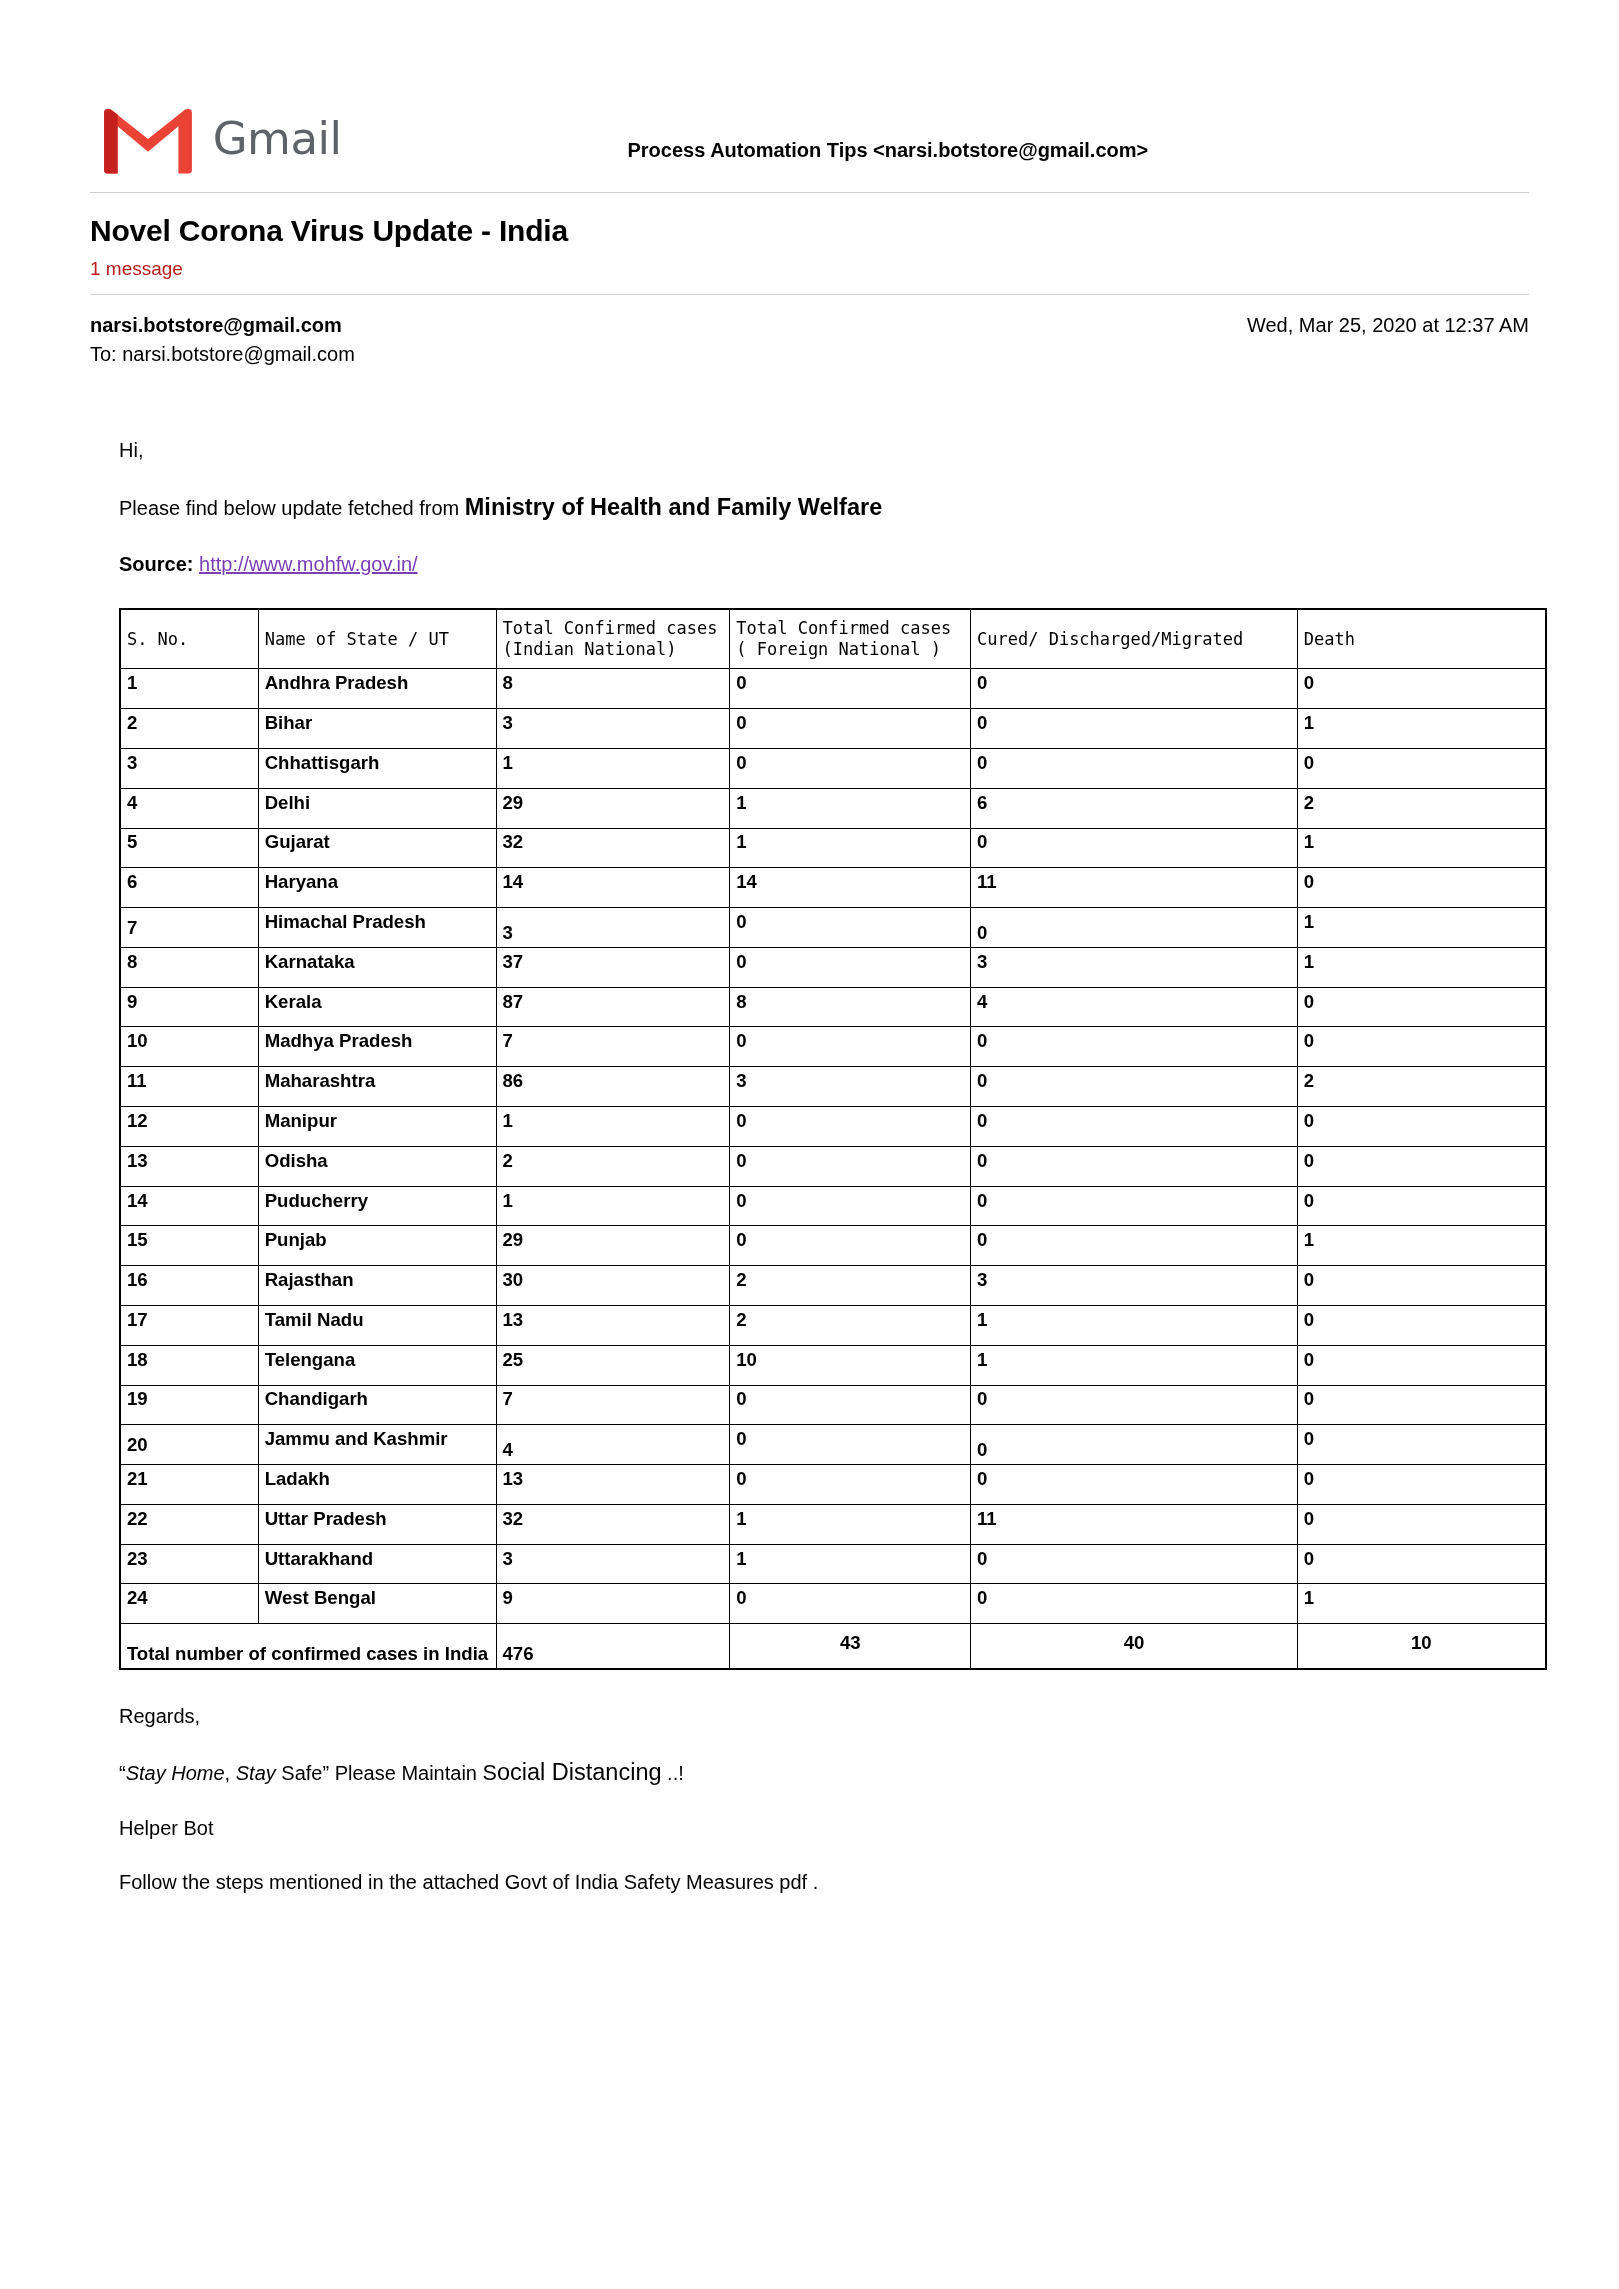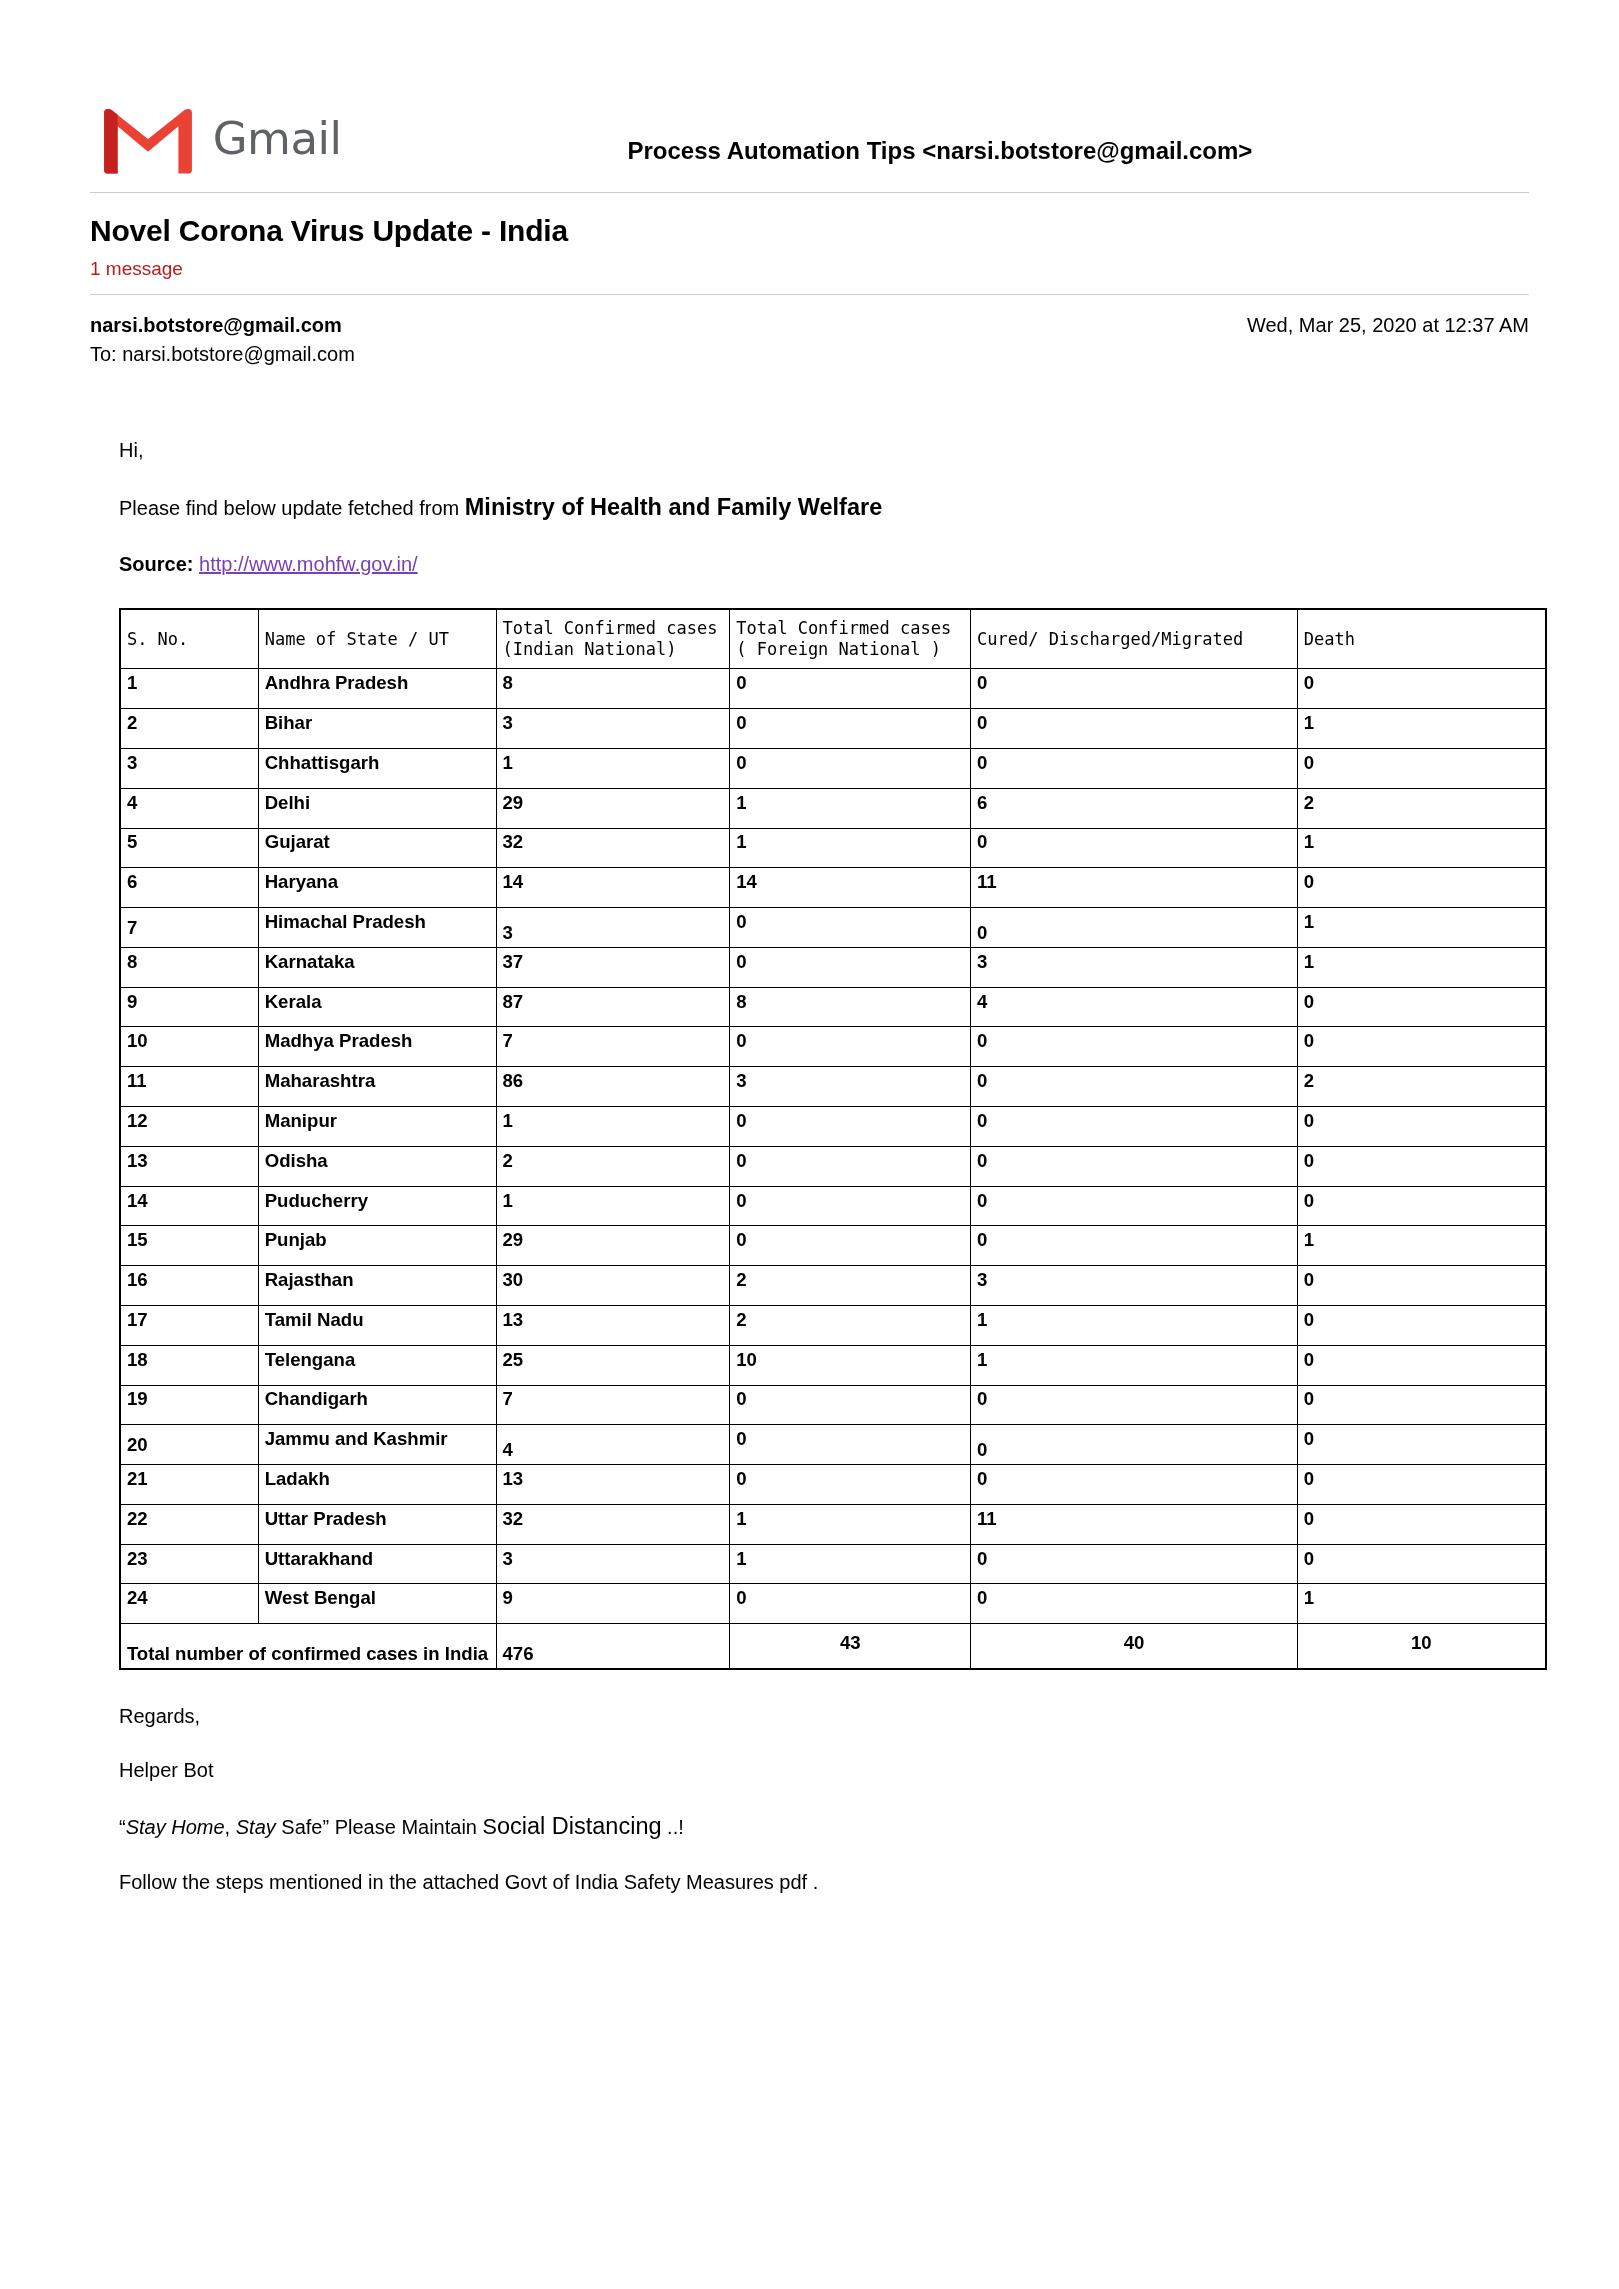--- a/index.html
+++ b/index.html
@@ -39,21 +39,21 @@
   }
   .gmail-word {
     font-family: "DejaVu Sans", sans-serif;
     font-size: 45px;
     color: #5f6368;
     letter-spacing: -0.5px;
     margin-left: 11.8px;
     font-weight: 400;
   }
   .account-line {
-    font-size: 24px;
+    font-size: 20px;
     font-weight: bold;
     color: #000;
     margin-left: 250px;
     margin-top: 29px;
     white-space: nowrap;
     padding-left: 36px;
   }
 
   .rule {
     border: 0;
@@ -438,21 +438,21 @@
               <td class="c-cured c-tot-num">40</td>
               <td class="c-death c-tot-num">10</td>
             </tr>
           </tbody>
       </table>
     </div>
   </div>
 
   <div class="footer">
     <div class="p">Regards,</div>
-    <div class="p">Helper Bot</div>
     <div class="p">
       <span>“</span><span class="quote-i">Stay Home</span><span>, </span><span class="quote-i">Stay </span><span>Safe”</span><span>  Please Maintain </span><span class="sd-s">S</span><span class="sd-big">ocial Distancing</span><span> ..!</span>
     </div>
+    <div class="p">Helper Bot</div>
     <div class="p">Follow the steps mentioned in the attached Govt of India Safety Measures pdf .</div>
   </div>
 
 </div>
 
 
 </body></html>

